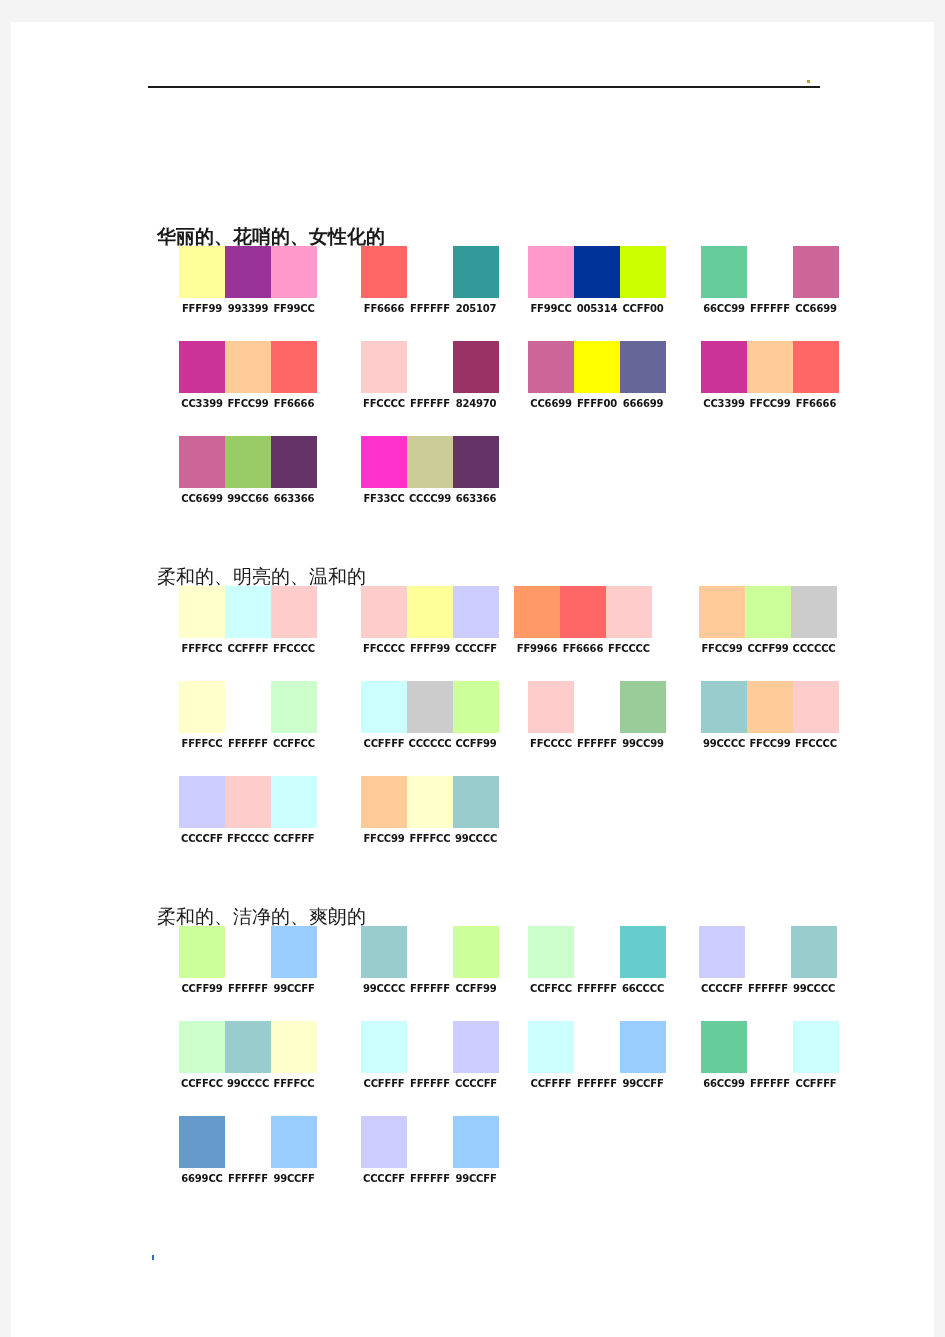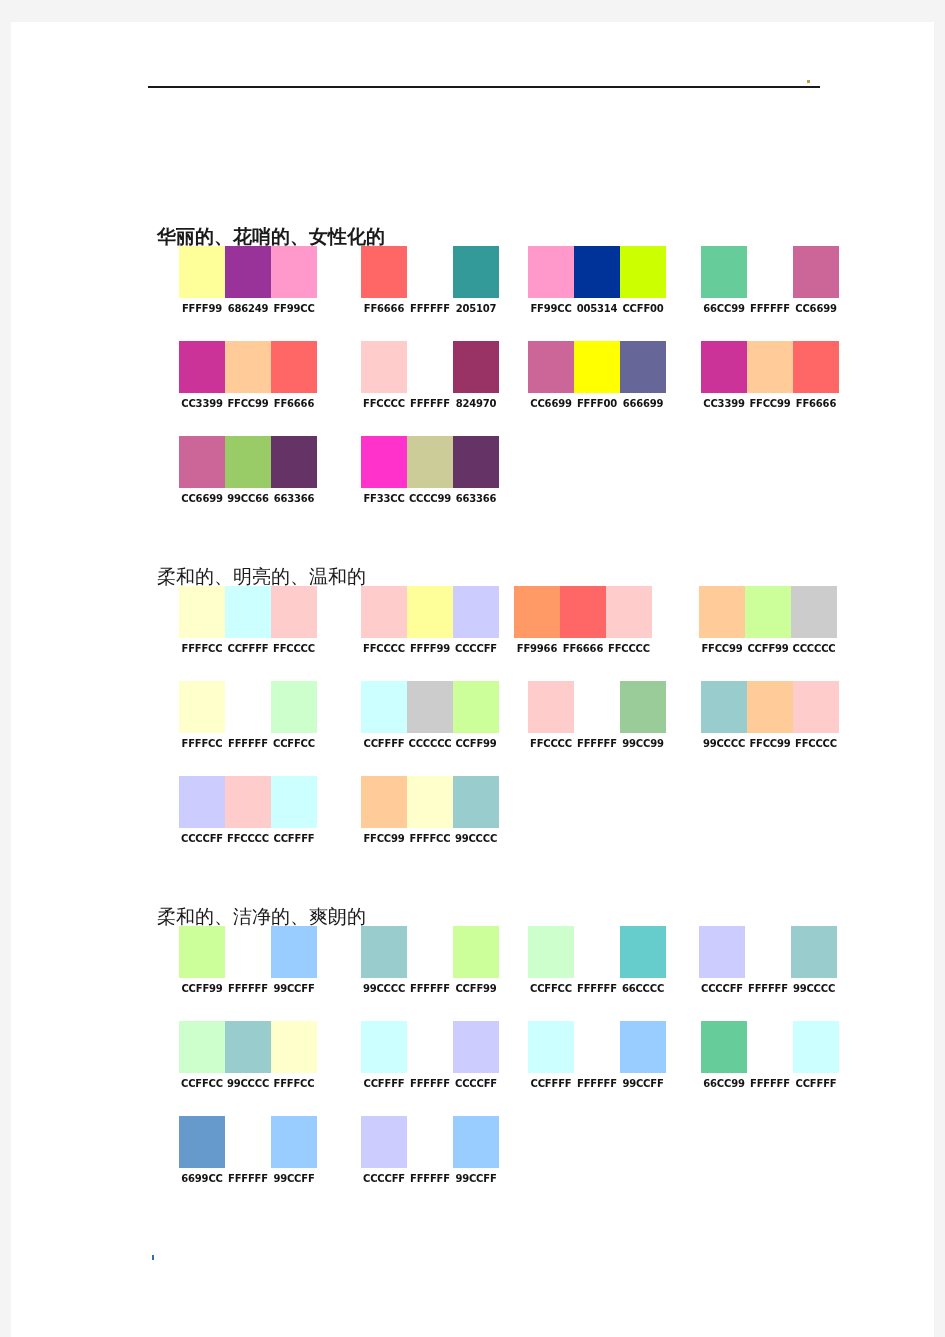--- a/index.html
+++ b/index.html
@@ -142,21 +142,21 @@
         <div class="rows">
           <div class="row">
             <div class="group" style="left: 168px;">
               <div class="swatches">
                 <div class="swatch" style="background: rgb(255, 255, 153);"></div>
                 <div class="swatch" style="background: rgb(153, 51, 153);"></div>
                 <div class="swatch" style="background: rgb(255, 153, 204);"></div>
               </div>
               <div class="codes">
                 <div class="code">FFFF99</div>
-                <div class="code">686249</div>
+                <div class="code">993399</div>
                 <div class="code">FF99CC</div>
               </div>
             </div>
             <div class="group" style="left: 350px;">
               <div class="swatches">
                 <div class="swatch" style="background: rgb(255, 102, 102);"></div>
                 <div class="swatch" style="background: rgb(255, 255, 255);"></div>
                 <div class="swatch" style="background: rgb(51, 153, 153);"></div>
               </div>
               <div class="codes">

